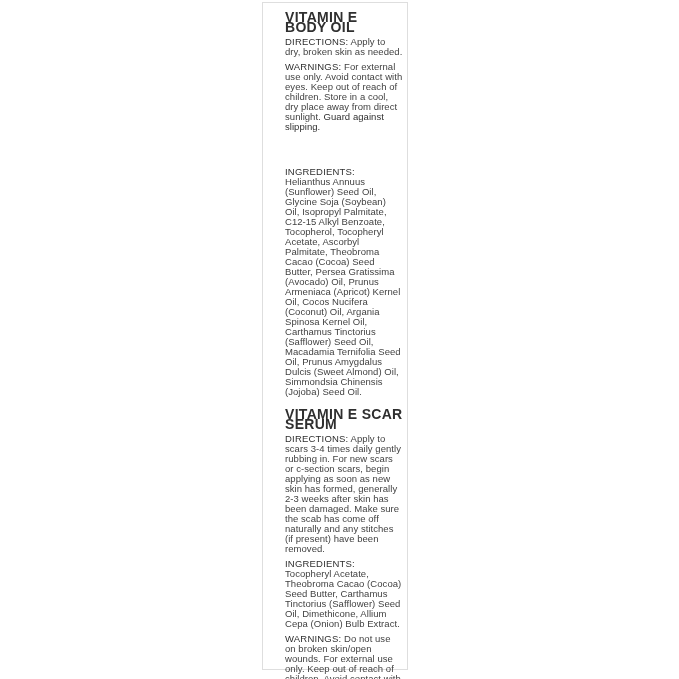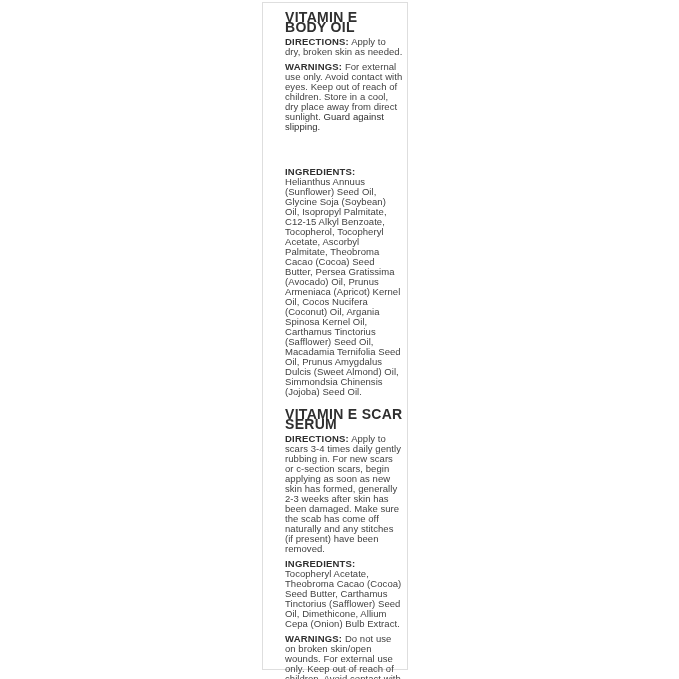--- a/index.html
+++ b/index.html
@@ -43,21 +43,21 @@
   }
   .para{
     font-size:9.5px;
     line-height:10px;
     color:var(--text);
     margin:0 0 5px 0;
     max-width:120px;
     letter-spacing:0.05px;
   }
   .para-label{
-    font-weight:bold;
+    font-weight:normal;
     color:var(--heading);
     letter-spacing:0.2px;
     margin-top:35px;
   }
   .para-label.own-line{display:block;}
   .bold-tail{
     font-weight:normal;
     color:var(--heading);
   }
 </style>

